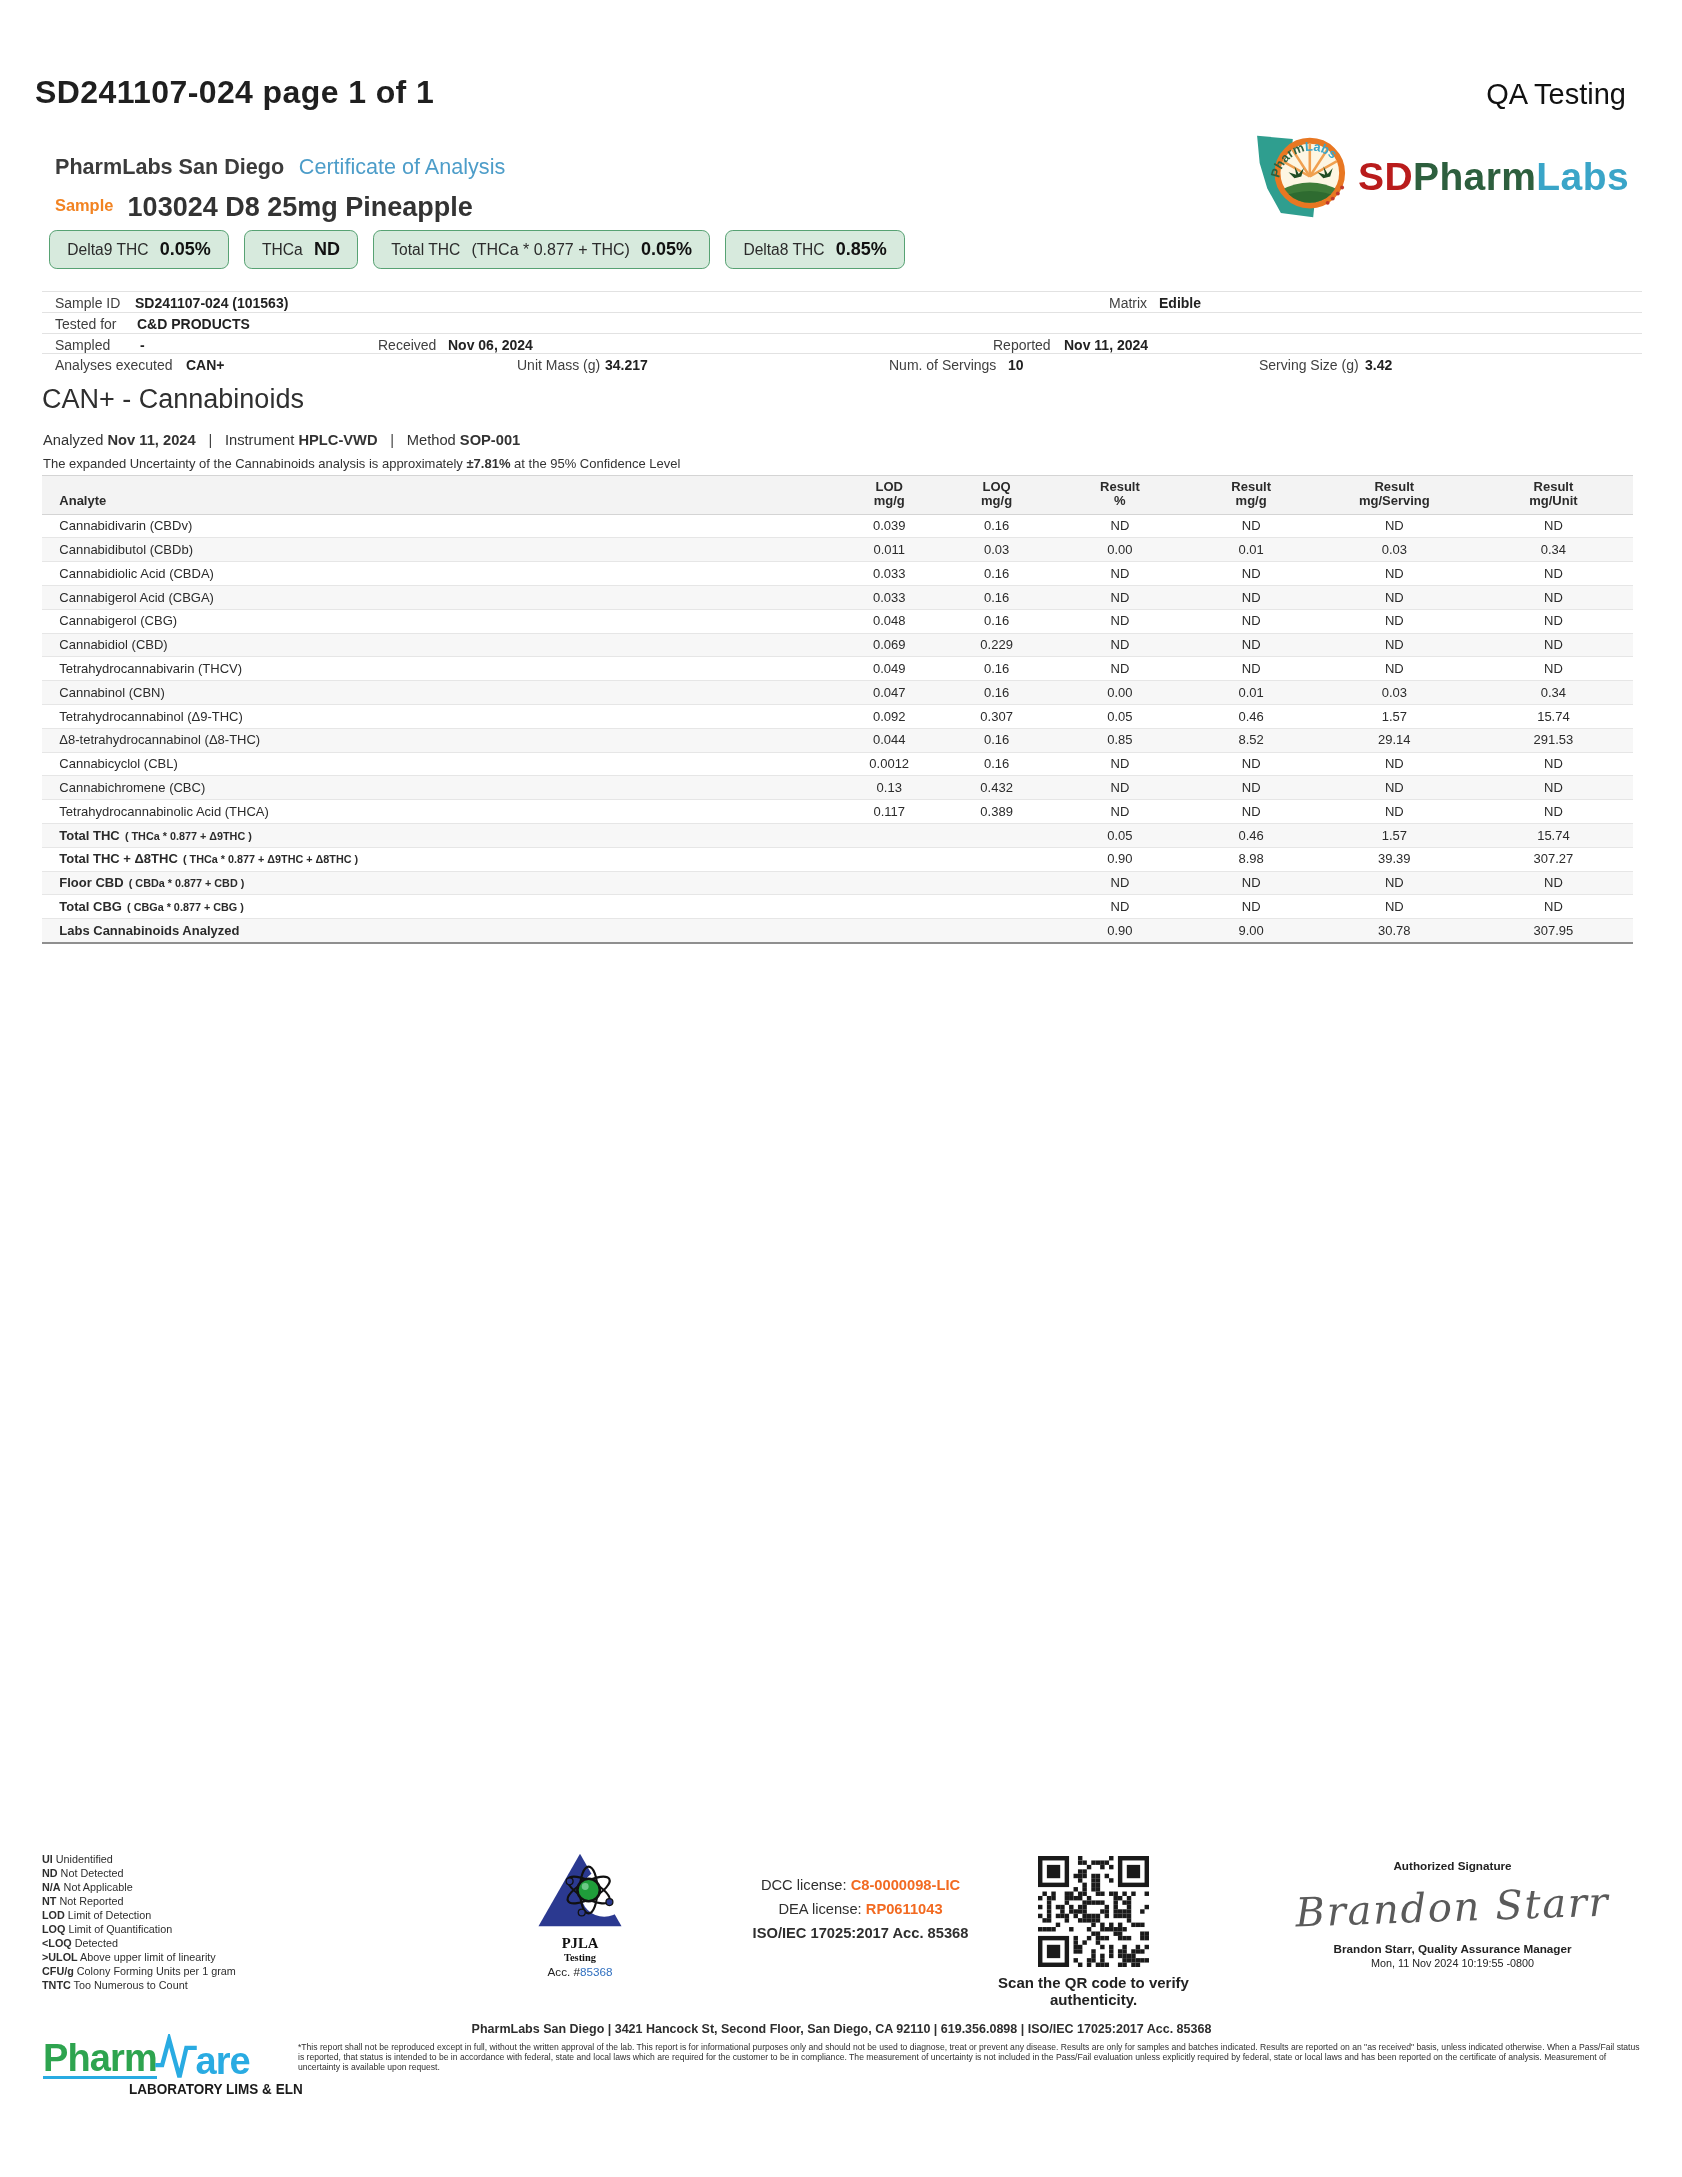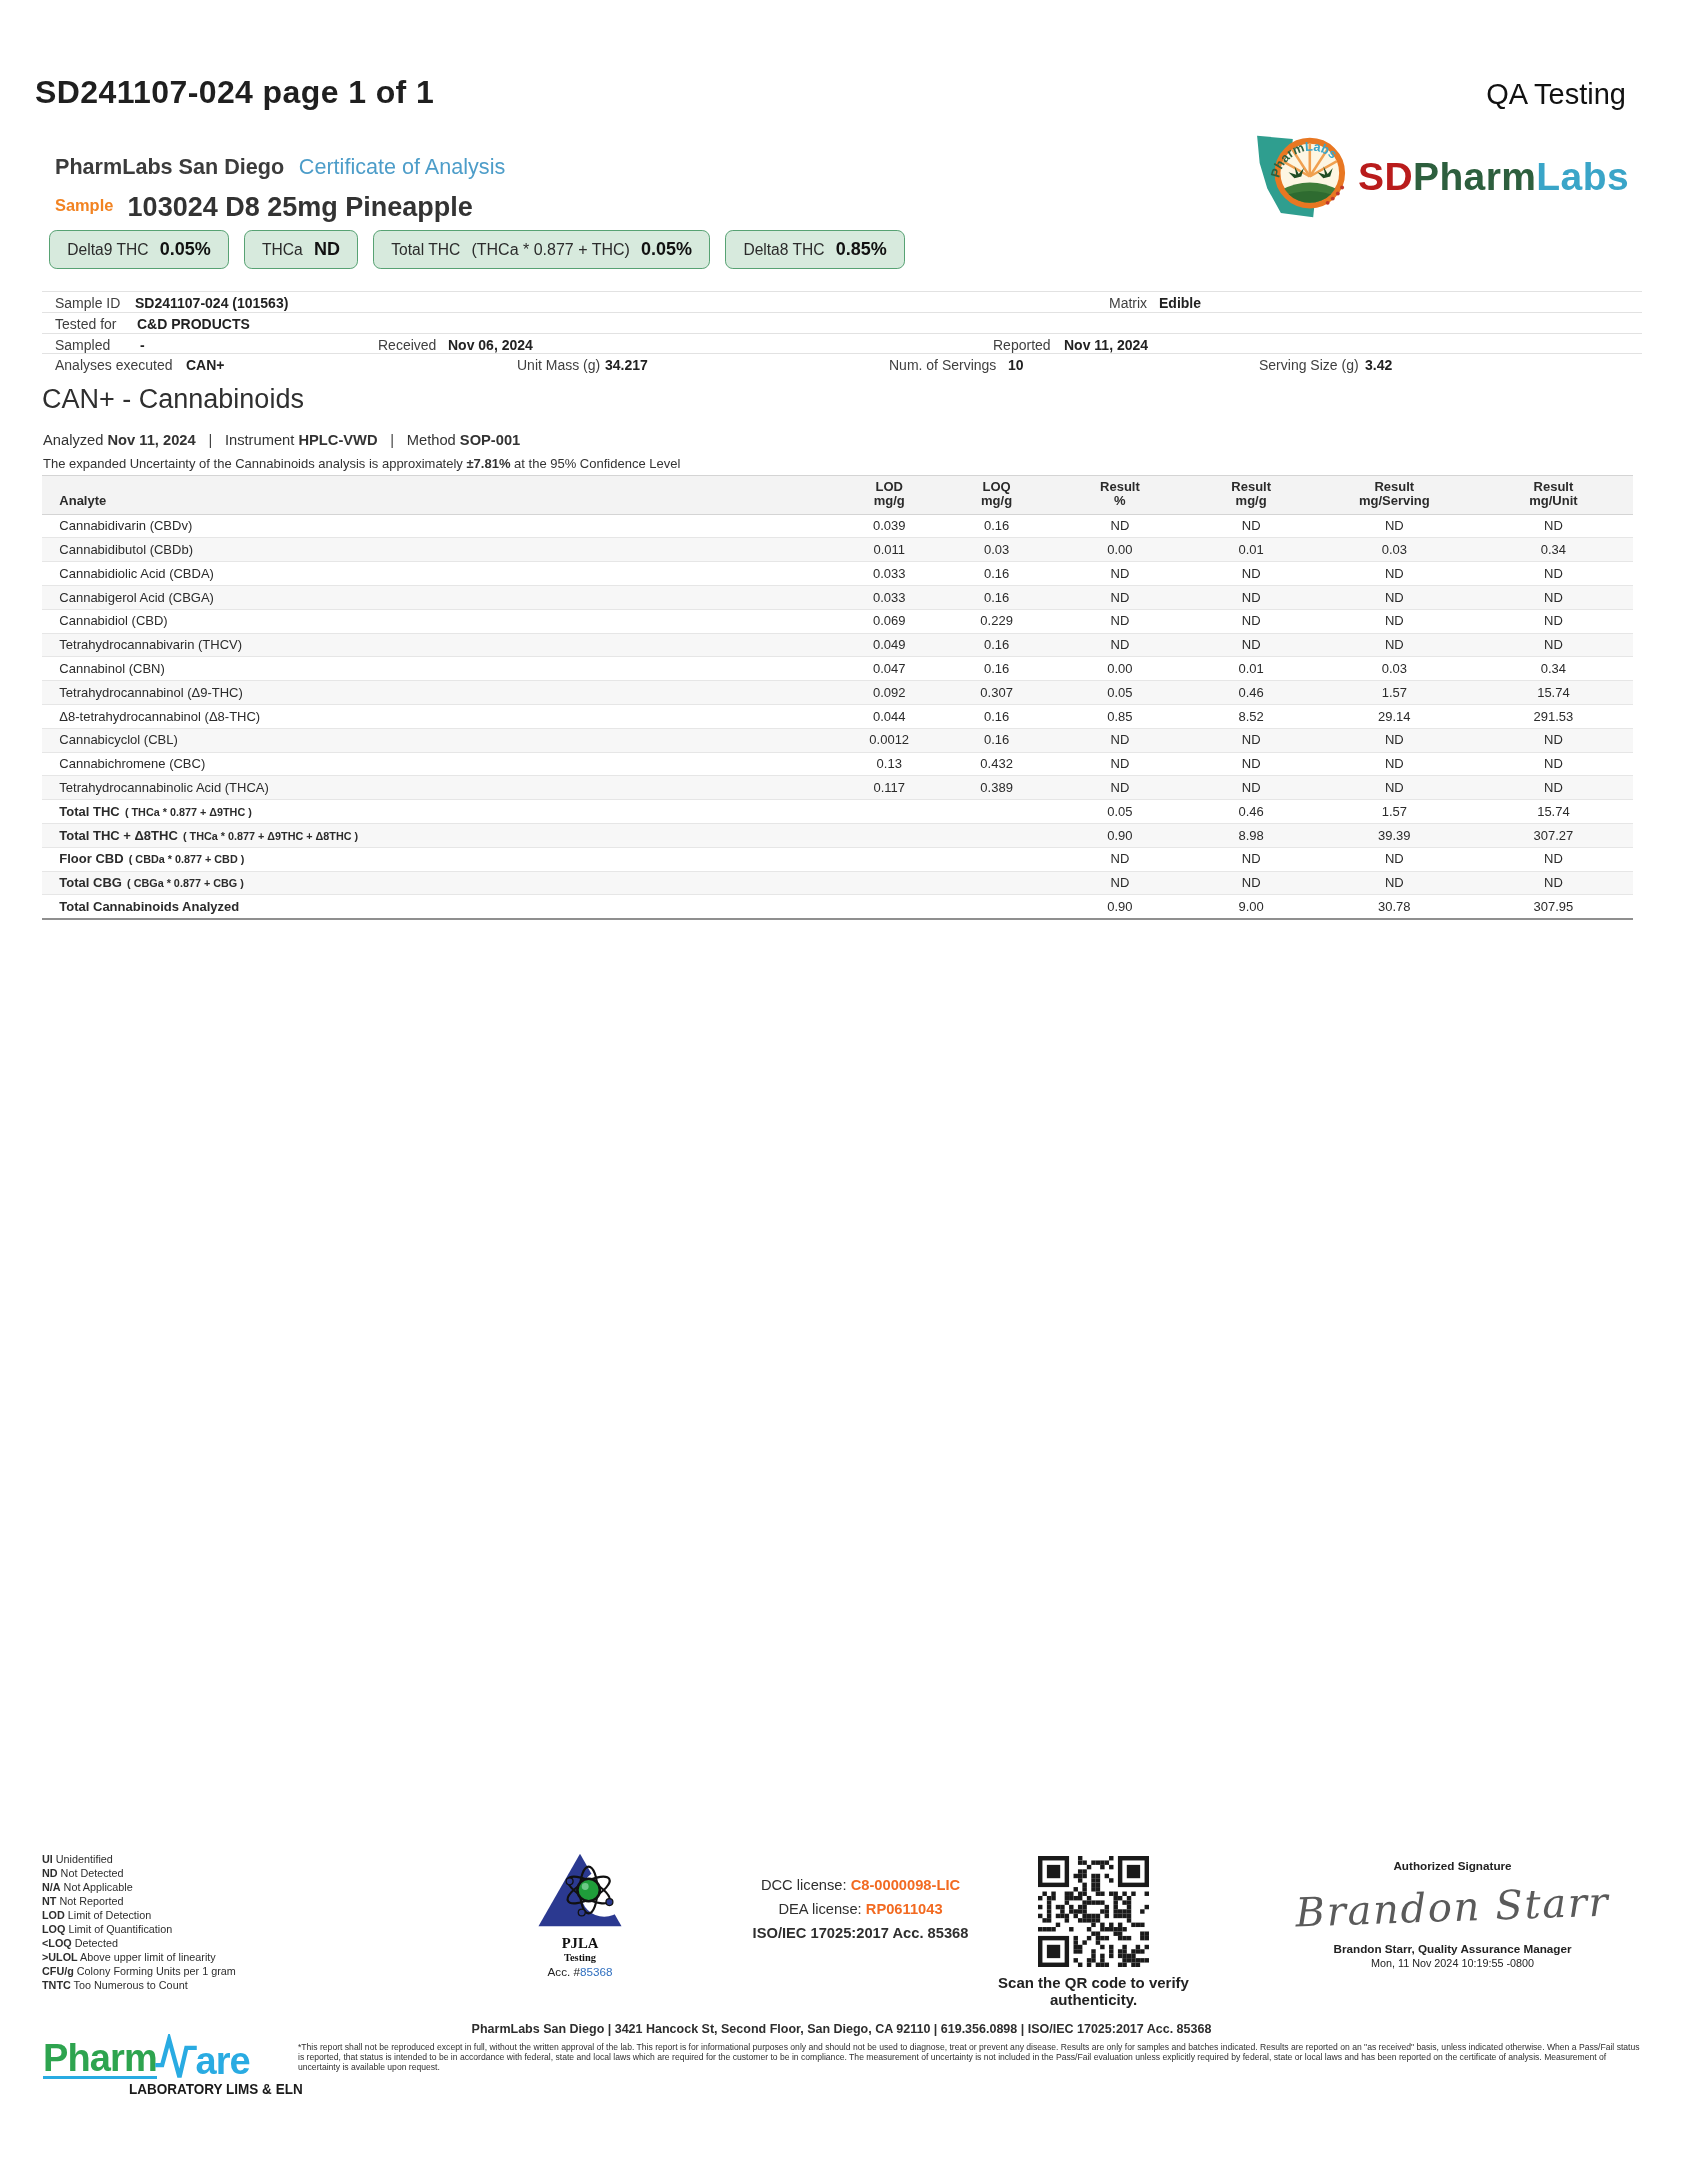--- a/index.html
+++ b/index.html
@@ -307,20 +307,29 @@
         <tr>
           <td class="an"><span class="an-name">Cannabigerol Acid (CBGA)</span></td>
           <td>0.033</td>
           <td>0.16</td>
           <td class="nd">ND</td>
           <td class="nd">ND</td>
           <td class="nd">ND</td>
           <td class="nd">ND</td>
         </tr>
 
+        <tr>
+          <td class="an"><span class="an-name">Cannabigerol (CBG)</span></td>
+          <td>0.048</td>
+          <td>0.16</td>
+          <td class="nd">ND</td>
+          <td class="nd">ND</td>
+          <td class="nd">ND</td>
+          <td class="nd">ND</td>
+        </tr>
 
         <tr>
           <td class="an"><span class="an-name">Cannabidiol (CBD)</span></td>
           <td>0.069</td>
           <td>0.229</td>
           <td class="nd">ND</td>
           <td class="nd">ND</td>
           <td class="nd">ND</td>
           <td class="nd">ND</td>
         </tr>
@@ -429,21 +438,21 @@
           <td class="an"><span class="an-name">Total CBG</span><span class="an-formula">( CBGa * 0.877 + CBG )</span></td>
           <td></td>
           <td></td>
           <td class="tot">ND</td>
           <td class="tot">ND</td>
           <td class="tot">ND</td>
           <td class="tot">ND</td>
         </tr>
 
         <tr class="total">
-          <td class="an"><span class="an-name">Total Cannabinoids Analyzed</span></td>
+          <td class="an"><span class="an-name">Labs Cannabinoids Analyzed</span></td>
           <td></td>
           <td></td>
           <td class="tot">0.90</td>
           <td class="tot">9.00</td>
           <td class="tot">30.78</td>
           <td class="tot">307.95</td>
         </tr>
       </tbody>
   </table>
 

